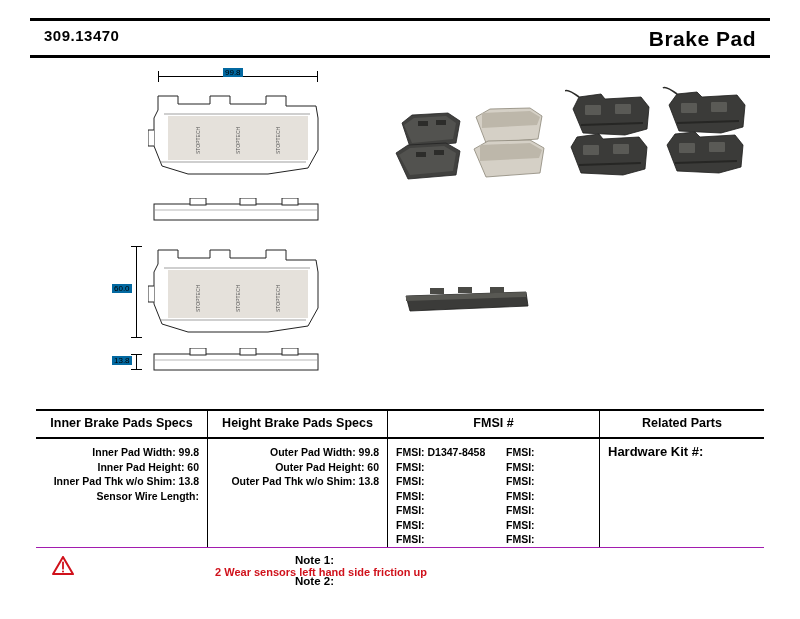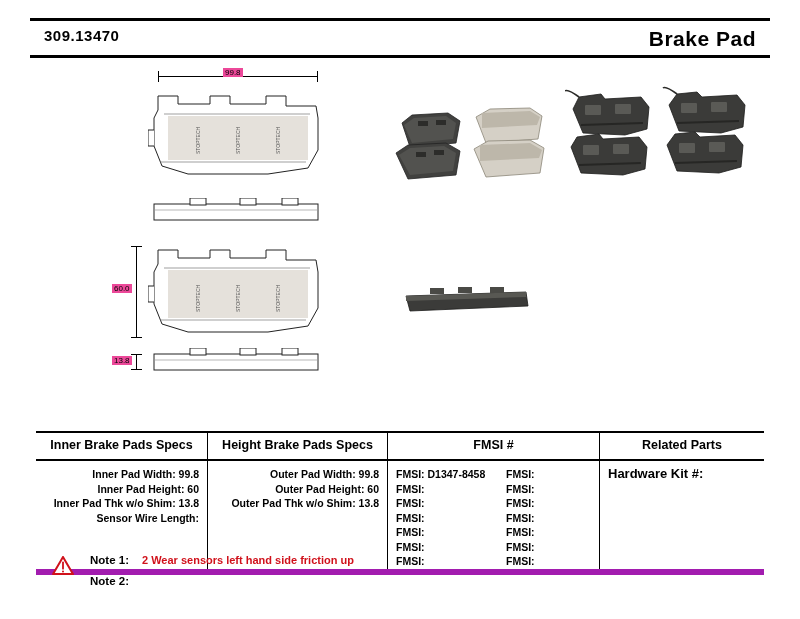--- a/index.html
+++ b/index.html
@@ -55,37 +55,37 @@
 
   .dimline {
     position: absolute;
     background: #000;
   }
   .dim-label {
     position: absolute;
     font-size: 8px;
     font-family: "Liberation Sans", sans-serif;
     color: #000;
-    background: #ec4899;
+    background: #0369a1;
     padding: 0 2px;
     text-align: center;
   }
 
   .pad-svg { position: absolute; }
 
   
   .photos { position: absolute; left: 390px; top: 80px; width: 390px; height: 250px; }
 
   
   .specs {
     position: absolute;
-    left: 36px; top: 431px;
+    left: 36px; top: 409px;
     width: 728px;
     border-top: 2px solid #000;
-    border-bottom: 6px solid #a21caf;
+    border-bottom: 1px solid #a21caf;
     box-sizing: border-box;
   }
   .specs-head {
     display: flex;
     border-bottom: 2px solid #000;
     height: 26px;
   }
   .specs-head div {
     text-align: center;
     font-size: 12.5px;
@@ -131,21 +131,21 @@
     padding-left: 8px;
     line-height: 14.5px;
   }
 
   
   .notes {
     position: absolute;
     left: 52px; top: 554px;
     width: 500px;
   }
-  .note-row { display: flex; align-items: flex-start; height: 21px; }
+  .note-row { display: flex; align-items: center; height: 21px; flex-direction: column; }
   .note-label { font-size: 11.5px; font-weight: bold; width: 52px; }
   .note-text { font-size: 11px; font-weight: bold; color: #d0111b; }
   .warn-icon {
     position: absolute;
     left: 0px; top: 2px;
     width: 22px; height: 19px;
   }
 </style>
 </head>
 <body>

